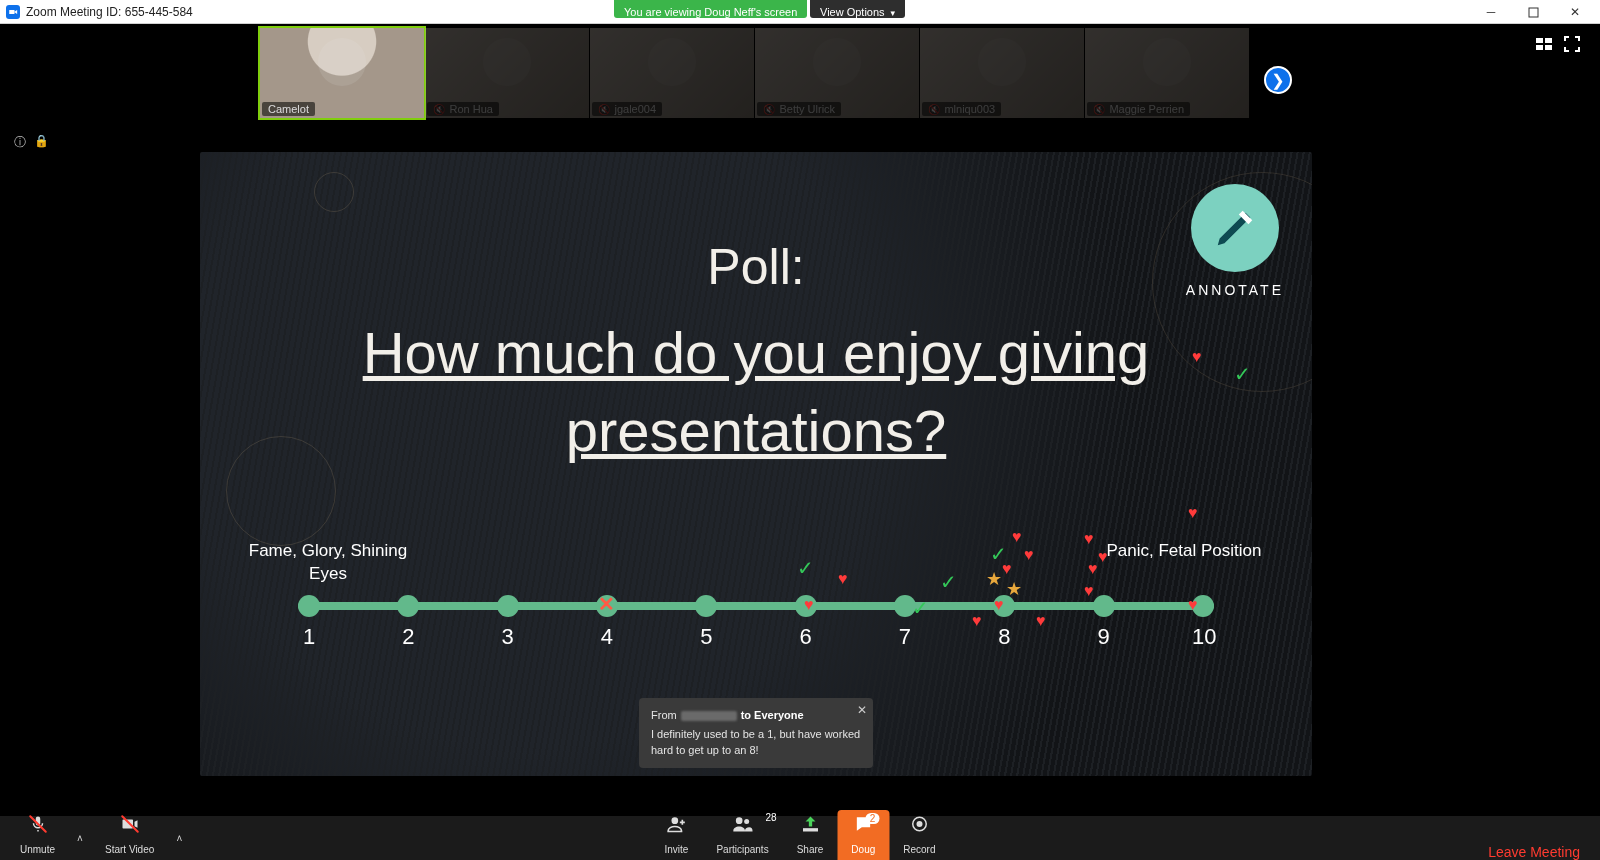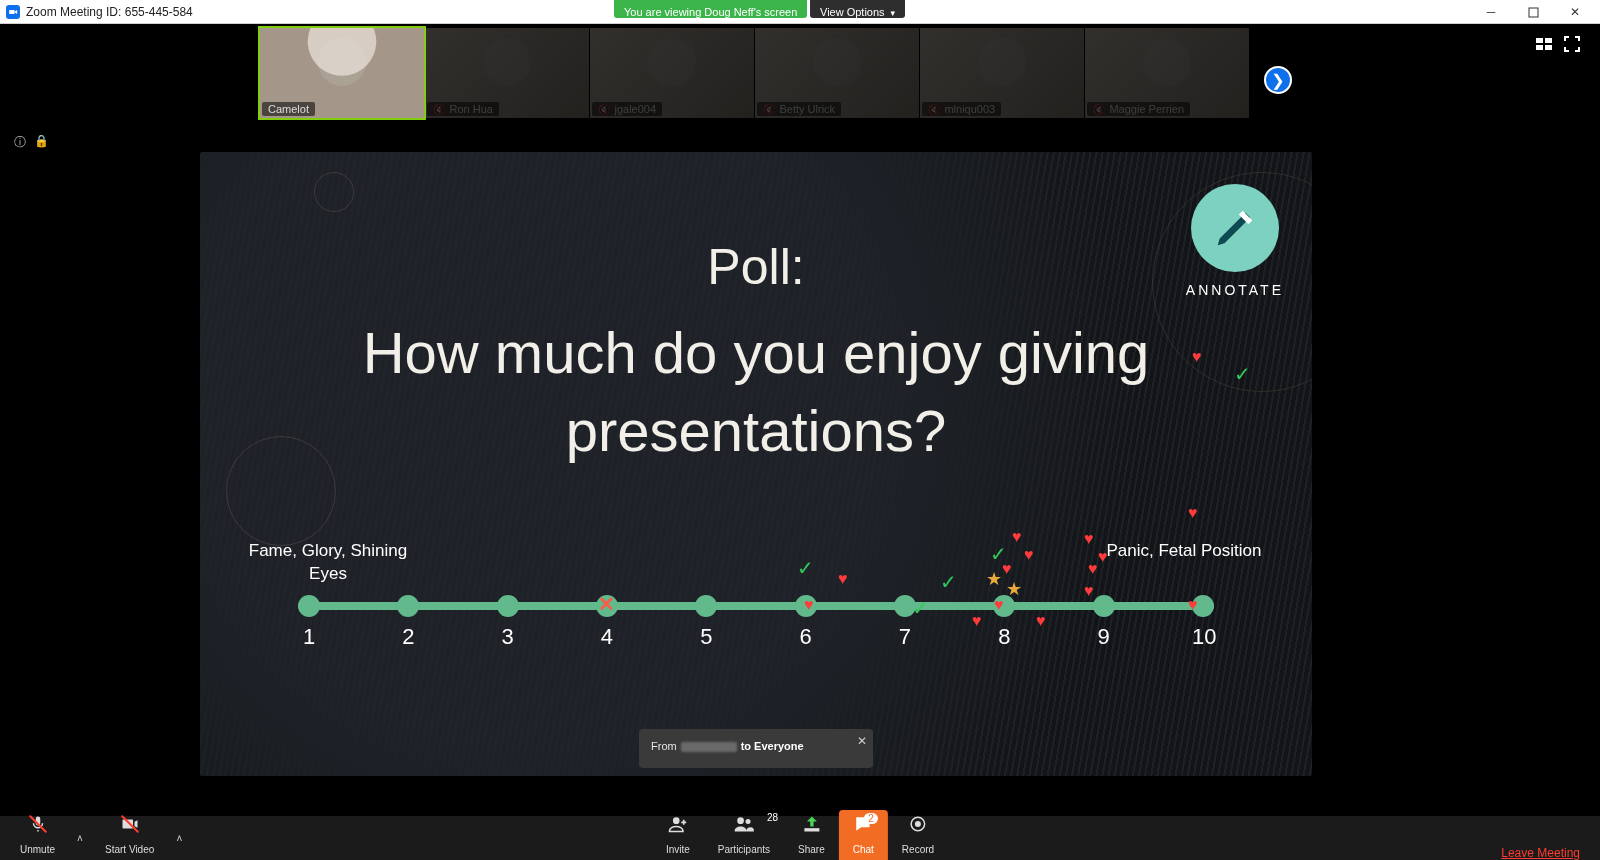--- a/index.html
+++ b/index.html
@@ -53,21 +53,21 @@
   
   .slidewrap { position:absolute; left:200px; top:128px; width:1112px; height:624px;
                background:var(--slide); border-radius:2px; overflow:hidden;
                background-image:
                  repeating-linear-gradient(100deg, #1d2024 0 2px, transparent 2px 6px),
                  radial-gradient(circle at 30% 40%, #20242a 0 40%, #121417 70%);
                font-family:Georgia,"Times New Roman",serif; color:#f2efe9; }
   .deco-circ { position:absolute; border:1px solid #5b5347; border-radius:50%; opacity:.5; }
   .slidewrap h1 { text-align:center; font-weight:400; margin-top:86px; font-size:50px; }
   .slidewrap h2 { text-align:center; font-weight:400; font-size:58px; line-height:1.35;
-                  margin-top:18px; }
+                  margin-top:18px;text-decoration:underline; }
   .ann { position:absolute; right:28px; top:32px; text-align:center; }
   .ann .badge { width:88px; height:88px; border-radius:50%; background:var(--mint);
                 display:flex; align-items:center; justify-content:center; margin:0 auto 10px; }
   .ann .lbl { font-family:Arial,sans-serif; font-size:14px; letter-spacing:3px; color:#fff;text-align:center; }
   .scale-lbls { position:absolute; top:388px; left:48px; right:48px; display:flex;
                 justify-content:space-between; font-family:Arial,sans-serif; font-size:17px;
                 color:#fff; }
   .scale-lbls div { width:160px; text-align:center; line-height:1.35; }
   .axis { position:absolute; left:98px; right:98px; top:450px; }
   .bar  { height:8px; background:var(--scale); border-radius:4px; }
@@ -102,21 +102,21 @@
   .tbtn { display:flex; flex-direction:column; align-items:center; justify-content:flex-end;
           padding:4px 14px 5px; gap:10px; position:relative; }
   .tbtn .ic { height:20px; display:flex; align-items:center; justify-content:center; }
   .tbtn.chat { background:var(--orange); color:#fff; border-radius:4px 4px 0 0; }
   .tbtn .badge { position:absolute; top:3px; right:10px; background:var(--orange);
                  color:#fff; font-size:10px; padding:0 4px; border-radius:8px; }
   .tbtn.chat .badge { background:#fff; color:var(--orange); }
   .tbtn .sup { position:absolute; top:2px; right:6px; font-size:10px; color:#fff; }
   .caret-up { width:18px; height:44px; display:flex; align-items:center; justify-content:center;
               color:#ddd; font-size:10px; }
-  .leave { color:#ff3b30; font-size:12px; font-weight:500; padding:0 10px;text-decoration:underline; }
+  .leave { color:#ff3b30; font-size:14px; font-weight:500; padding:0 10px; }
   .strike { position:absolute; left:50%; top:50%; width:24px; height:2px; background:#ff3b30;
             transform:translate(-50%,-50%) rotate(45deg); border-radius:2px; }
 </style>
 </head>
 <body>
 
 <div class="titlebar">
   <div class="logo">
     <svg viewBox="0 0 24 24" fill="#fff">
         <path d="M3 7h11a2 2 0 0 1 2 2v6a2 2 0 0 1-2 2H3zM17 10l5-3v10l-5-3z"></path>
@@ -282,20 +282,21 @@
     <span class="stamp heart" style="left:988px; top:352px;">♥</span>
     <span class="stamp heart" style="left:988px; top:444px;">♥</span>
     <span class="stamp heart" style="left:992px; top:196px;">♥</span>
     <span class="stamp check" style="left:1034px;top:210px;">✓</span>
 
     <div class="toast">
       <span class="x">✕</span>
       <div class="from">
         <span>From</span><span class="priv"></span><b>to Everyone</b>
       </div>
+      <div>I definitely used to be a 1, but have worked hard to get up to an 8!</div>
     </div>
   </div>
 </div>
 
 <div class="toolbar">
   <div class="tb-left">
     <div class="tbtn">
       <div class="ic" style="position:relative;">
         <svg width="18" height="18" viewBox="0 0 24 24" fill="#ddd">
             <path d="M12 2a3 3 0 0 1 3 3v6a3 3 0 0 1-6 0V5a3 3 0 0 1 3-3zm7 9a7 7 0 0 1-14 0h2a5 5 0 0 0 10 0h2zM11 20h2v2h-2z"></path>
@@ -347,21 +348,21 @@
       </div>
       <span>Share</span>
     </div>
     <div class="tbtn chat">
       <span class="badge">2</span>
       <div class="ic">
         <svg width="20" height="20" viewBox="0 0 24 24" fill="#fff">
             <path d="M4 4h16v12H10l-6 4V4z"></path>
           </svg>
       </div>
-      <span>Chat</span>
+      <span>Doug</span>
     </div>
     <div class="tbtn">
       <div class="ic">
         <svg width="18" height="18" viewBox="0 0 24 24">
             <circle cx="12" cy="12" r="9" fill="none" stroke="#ddd" stroke-width="2"></circle>
             <circle cx="12" cy="12" r="4" fill="#ddd"></circle>
           </svg>
       </div>
       <span>Record</span>
     </div>

